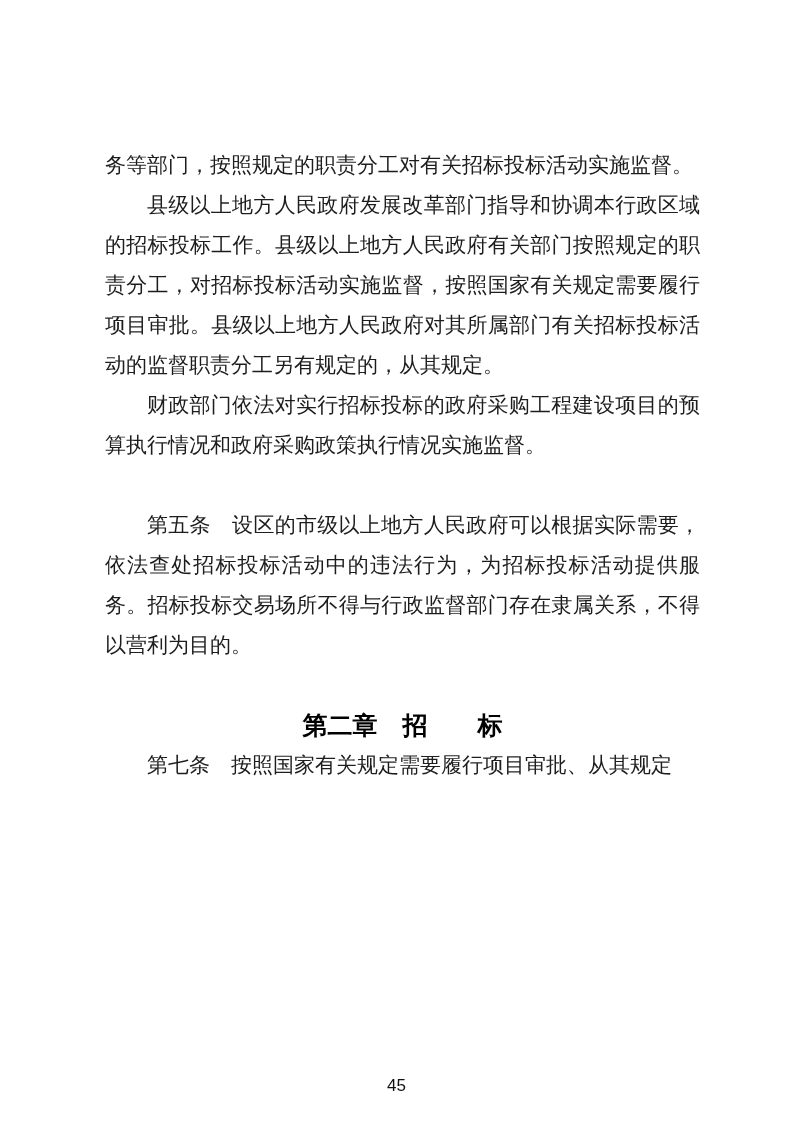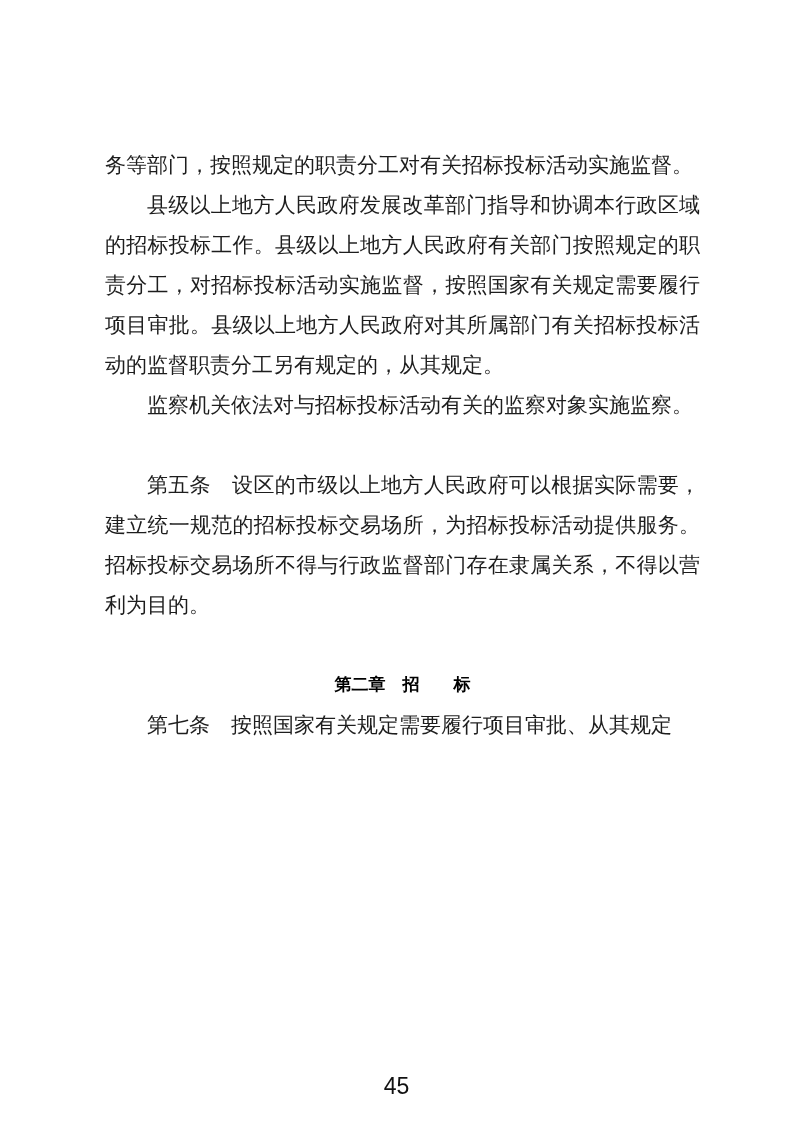--- a/index.html
+++ b/index.html
@@ -34,42 +34,42 @@
   }
   .gap-before {
     margin-top: 40px !important;
   }
   .chapter-heading {
     margin: 40px 0 0 0;
     text-align: center;
     text-indent: 0;
     font-family: "Liberation Sans", "DejaVu Sans", sans-serif;
     font-weight: bold;
-    font-size: 17px;
+    font-size: 25px;
     line-height: 40px;
     color: #000000;
   }
   .page-number {
     position: absolute;
     left: 0;
     right: 0;
     bottom: 26px;
     text-align: center;
     font-family: "Liberation Sans", "DejaVu Sans", sans-serif;
-    font-size: 23px;
+    font-size: 17px;
     line-height: 20px;
     color: #111111;
   }
 </style>
 </head>
 <body>
 
 <div class="page">
   <div class="content">
     <p class="no-indent">务等部门，按照规定的职责分工对有关招标投标活动实施监督。</p>
     <p>县级以上地方人民政府发展改革部门指导和协调本行政区域的招标投标工作。县级以上地方人民政府有关部门按照规定的职责分工，对招标投标活动实施监督，按照国家有关规定需要履行项目审批。县级以上地方人民政府对其所属部门有关招标投标活动的监督职责分工另有规定的，从其规定。</p>
-    <p>监察机关依法对与招标投标活动有关的监察对象实施监察。</p>
-    <p class="gap-before">第五条　设区的市级以上地方人民政府可以根据实际需要，建立统一规范的招标投标交易场所，为招标投标活动提供服务。招标投标交易场所不得与行政监督部门存在隶属关系，不得以营利为目的。</p>
+    <p>财政部门依法对实行招标投标的政府采购工程建设项目的预算执行情况和政府采购政策执行情况实施监督。</p>
+    <p class="gap-before">第五条　设区的市级以上地方人民政府可以根据实际需要，依法查处招标投标活动中的违法行为，为招标投标活动提供服务。招标投标交易场所不得与行政监督部门存在隶属关系，不得以营利为目的。</p>
     <h2 class="chapter-heading">第二章　招　　标</h2>
     <p>第七条　按照国家有关规定需要履行项目审批、从其规定</p>
   </div>
   <div class="page-number">45</div>
 </div>
 
 </body></html>

